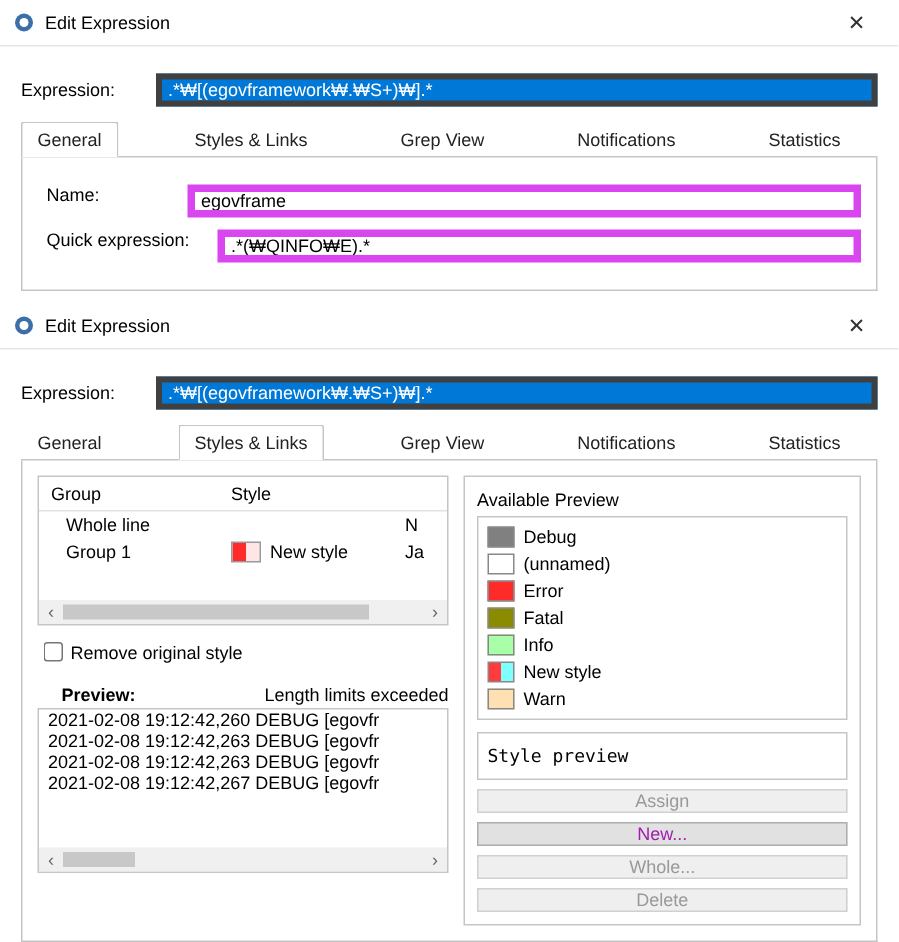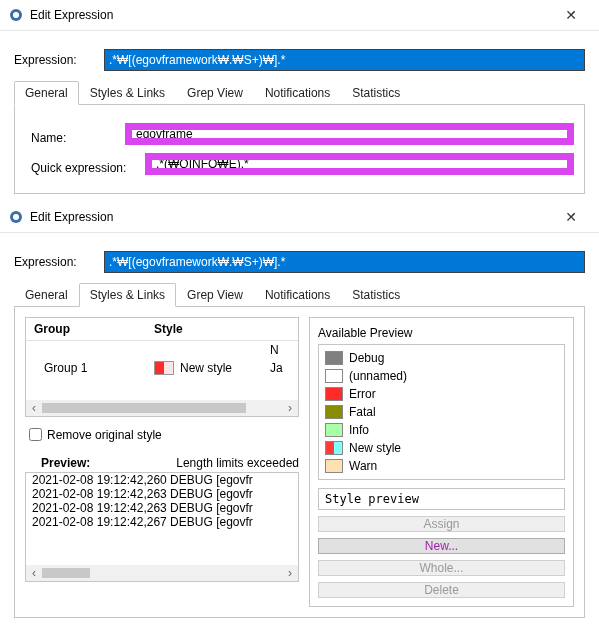--- a/index.html
+++ b/index.html
@@ -6,34 +6,34 @@
 body { margin: 0; background: #fff; color: #000; width: 599px; }
 .titlebar { display: flex; align-items: center; padding: 4px 8px; height: 30px; }
 .titlebar .icon { width: 16px; height: 16px; margin-right: 6px; display:inline-flex; align-items:center; justify-content:center; }
 .titlebar .title { flex: 1; }
 .titlebar .close { width: 40px; text-align: center; font-size: 14px; color: #333; }
 .sep { border-top: 1px solid #e6e6e6; }
 .content { padding: 8px 14px 8px 14px; }
 .row { display: flex; align-items: center; margin: 10px 0; }
 .row .lbl { width: 90px; }
 .row input[type=text] { flex: 1; height: 22px; padding: 2px 4px; border: 1px solid #7a7a7a; }
-.row input.selected { background: #0078d7; color: #fff; border: 1px solid #404040; }
-.tabs { display: flex; border-bottom: 1px solid #c5c5c5; margin-top: 6px; }
+.row input.selected { background: #0078d7; color: #fff; border: 4px solid #404040; }
+.tabs { display: flex; border-bottom: 1px solid #c5c5c5; margin-top: 6px; gap: 40px; }
 .tab { padding: 4px 10px; border: 1px solid transparent; border-bottom: none; margin-bottom: -1px; cursor: default; color: #222; }
 .tab.active { border: 1px solid #c5c5c5; border-bottom: 1px solid #fff; background: #fff; border-radius: 2px 2px 0 0; }
 .tabbody { border: 1px solid #c5c5c5; border-top: none; padding: 10px; }
-.formrow { display: flex; align-items: flex-end; margin: 8px 0; }
+.formrow { display: flex; align-items: flex-start; margin: 8px 0; }
 .formrow .flabel { width: 100px; padding-left: 6px; }
-.formrow input { flex: 1; height: 22px; border: 7px solid #d946ef; padding: 2px 4px; }
+.formrow input { flex: 1; height: 22px; border: 5px solid #d946ef; padding: 2px 4px; }
 .twocol { display: flex; gap: 10px; }
 .leftcol { flex: 1; display: flex; flex-direction: column; }
 .rightcol { width: 265px; border: 1px solid #c5c5c5; padding: 8px; display: flex; flex-direction: column; }
 .grouptbl { border: 1px solid #c5c5c5; height: 100px; overflow: hidden; position: relative; }
 .gthead { display: flex; background: #fff; border-bottom: 1px solid #e2e2e2; }
-.gthead div { padding: 4px 8px; font-weight: 700; }
+.gthead div { padding: 4px 8px; font-weight: 400; }
 .ghcol1 { width: 120px; }
 .ghcol2 { flex: 1; }
 .gtrow { display: flex; align-items: center; padding: 2px 8px; }
 .gtrow .c1 { width: 120px; padding-left: 10px; }
 .gtrow .c2 { flex: 1; display: flex; align-items: center; gap: 6px; }
 .gtrow .c3 { width: 20px; overflow:hidden; white-space:nowrap; }
 .swatch { display: inline-block; width: 20px; height: 14px; border: 1px solid #999; }
 .swatch.halfred { background: linear-gradient(90deg,#ff2a2a 0 50%, #ffe6e6 50% 100%); }
 .hscroll { position:absolute; bottom:0; left:0; right:0; height: 16px; background:#f0f0f0; display:flex; align-items:center; }
 .hscroll .arrow { width:16px; text-align:center; color:#666; background:#f0f0f0; }
@@ -42,21 +42,21 @@
 .chk { display:flex; align-items:center; gap:2px; margin-top:8px; }
 .chk input { width:13px; height:13px; }
 .previewlbl { display:flex; margin-top:12px; font-weight:600; }
 .previewlbl span:first-child { flex:1; font-weight:700;padding-left:16px; }
 .previewlbl span:last-child { font-weight:400; }
 .previewbox { border:1px solid #c5c5c5; height:110px; overflow:hidden; font-family: Consolas, monospace; font-size:12px; position:relative; margin-top:2px; }
 .previewbox .line { padding: 0 6px; white-space: pre; }
 .aslist { flex:1; border:1px solid #c5c5c5; background:#fff; padding:4px; overflow-y:auto; margin-top:4px; }
 .asitem { display:flex; align-items:center; gap:6px; padding:2px 2px; }
 .sbox { width:18px; height:14px; border:1px solid #888; }
-.stylepreview { border:1px solid #c5c5c5; height:22px; margin:8px 0 6px 0; font-family: Consolas, monospace; padding:2px 6px; display:flex; align-items:center; }
+.stylepreview { border:1px solid #c5c5c5; height:32px; margin:8px 0 6px 0; font-family: Consolas, monospace; padding:2px 6px; display:flex; align-items:center; }
 .btnrow { display:flex; gap:6px;flex-direction:column; }
 .btn { flex:1; height:22px; border:1px solid #adadad; background:#e1e1e1; color:#a21caf; display:flex; align-items:center; justify-content:center; }
 .btn.disabled { color:#999; background:#efefef; border-color:#d0d0d0; }
 .footer { display:flex; align-items:center; padding:12px 16px; }
 .helpicon { width:22px; height:22px; border:2px solid #56728c; border-radius:50%; display:flex; align-items:center; justify-content:center; color:#56728c; font-weight:700; }
 .spacer { flex:1; }
 .fbtn { width:82px; height:24px; border:1px solid #adadad; background:#e1e1e1; display:flex; align-items:center; justify-content:center; margin-left:8px; }
 .fbtn.default { border:2px solid #0078d7; background:#e5f1fb; }
 .logo16 { width:16px; height:16px; }
 </style>
@@ -128,20 +128,21 @@
 
   <div class="tabbody">
     <div class="twocol">
       <div class="leftcol">
         <div class="grouptbl">
           <div class="gthead">
             <div class="ghcol1">Group</div>
             <div class="ghcol2">Style</div>
           </div>
           <div class="gtrow">
+            <span class="c1">Whole line</span>
             <span class="c2"></span>
             <span class="c3">N</span>
           </div>
           <div class="gtrow">
             <span class="c1">Group 1</span>
             <span class="c2">
                 <span class="swatch halfred"></span>
                 <span>New style</span>
               </span>
             <span class="c3">Ja</span>

